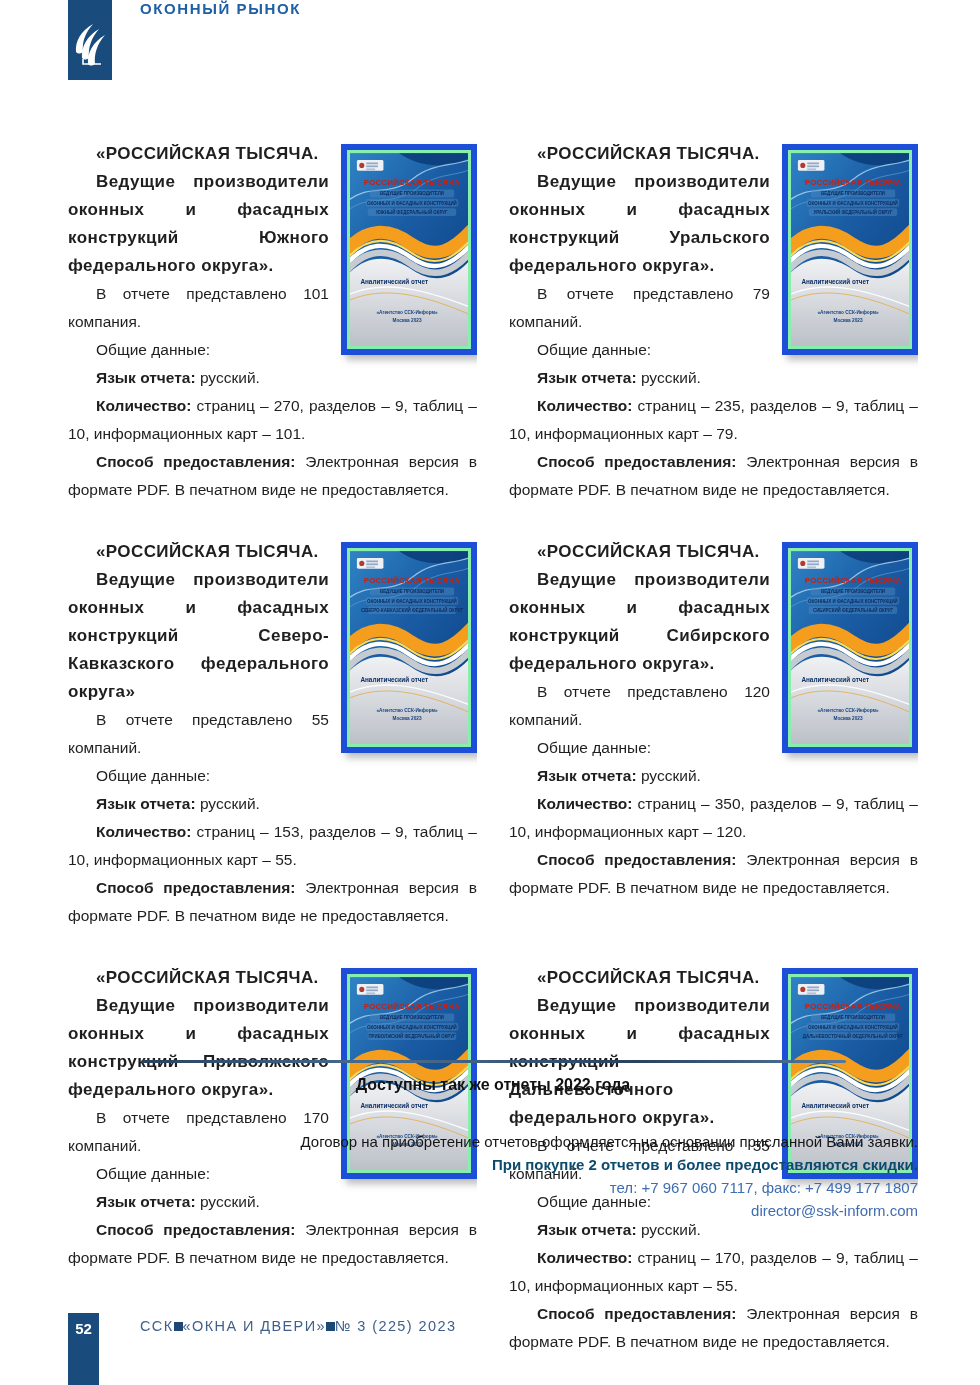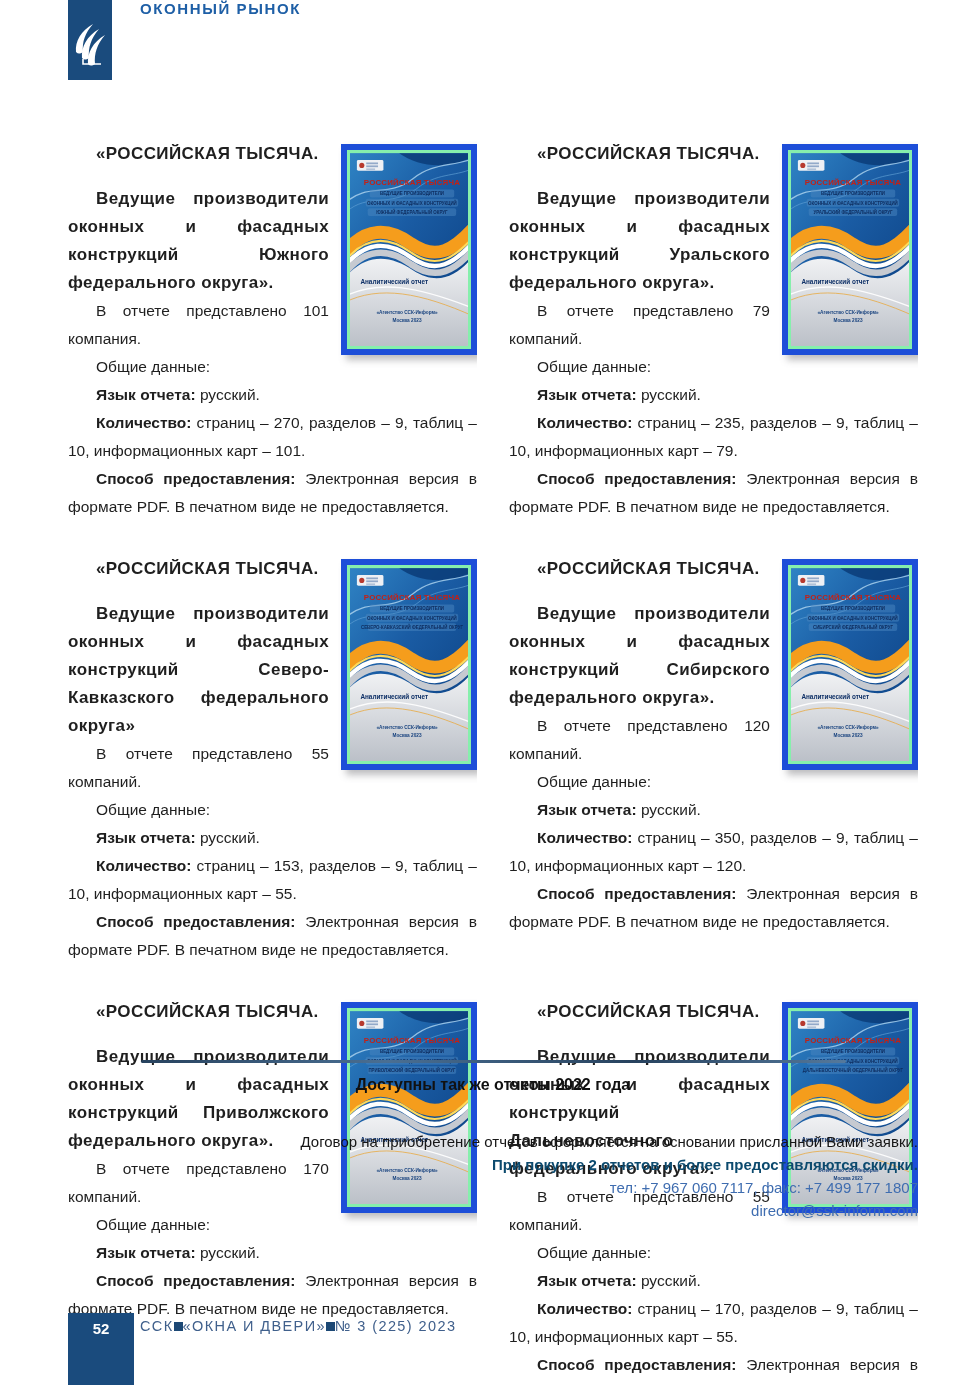--- a/index.html
+++ b/index.html
@@ -17,21 +17,21 @@
   }
   
   .reports-grid{
     position:absolute;top:140px;left:68px;width:850px;
     display:grid;grid-template-columns:1fr 1fr;column-gap:32px;row-gap:34px;
   }
   .report-card{overflow:hidden;}
   .report-card p{margin:0;}
   .rt{font-size:17px;font-weight:bold;line-height:28px;letter-spacing:.4px;}
   .rt.ind{text-indent:28px;}
-  .rt.just{text-align:justify;margin-top:17px;}
+  .rt.just{text-align:justify;}
   .rp{font-size:15.5px;line-height:28px;text-indent:28px;text-align:justify;}
   .rp b{font-weight:bold;}
   .cover{
     float:right;width:118px;margin:4px 0 8px 12px;background:#86efac;
     padding:3px;border:6px solid #1d4ed8;
     box-shadow:5px 5px 7px rgba(110,110,115,.45);
   }
   .cover svg{display:block;width:118px;height:193px;}
   
   .cov-title{font-size:8px;font-weight:bold;fill:#c52014;text-anchor:middle;letter-spacing:.2px;}
@@ -43,21 +43,21 @@
   .divider{height:3px;width:705px;margin:0 auto;border-radius:2px;
     background:linear-gradient(90deg,#27425e,#4a6f93 35%,#27425e 70%,#55799c);}
   .also-available{margin-top:13px;font-size:16px;font-weight:bold;color:#111;}
   .offer-notes{margin-top:36px;line-height:23px;}
   .offer-notes p{margin:0;font-size:15px;text-align:right;}
   .note-contract{color:#161616;}
   .note-discount{font-weight:bold;color:#0c4a6e;}
   .note-phones,.note-email{color:#3f6db0;}
   
   .page-number-box{
-    position:absolute;left:68px;bottom:0;width:66px;height:72px;background:#1a4b7d;
+    position:absolute;left:68px;bottom:0;width:31px;height:72px;background:#1a4b7d;
     text-align:center;
   }
   .page-number{display:inline-block;margin-top:7px;color:#fff;font-size:15px;font-weight:bold;}
   .footer-line{
     position:absolute;left:140px;top:1318px;display:flex;align-items:center;
     font-size:14.5px;color:#40608c;letter-spacing:1.4px;
   }
   .footer-sq{width:9px;height:9px;background:#1c4875;display:inline-block;}
 </style>
 </head>

